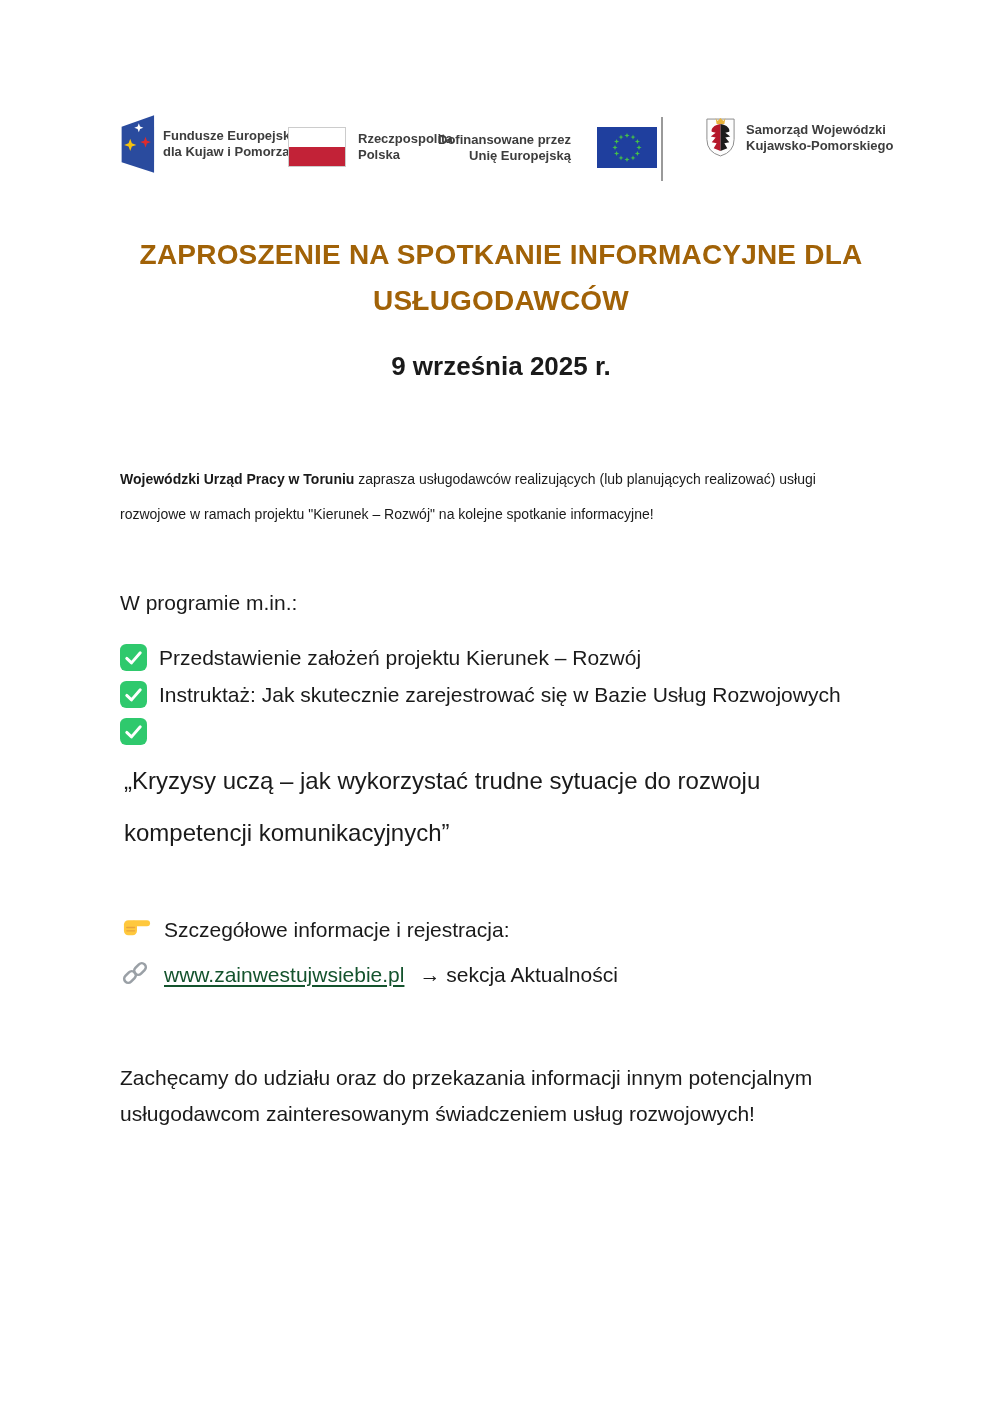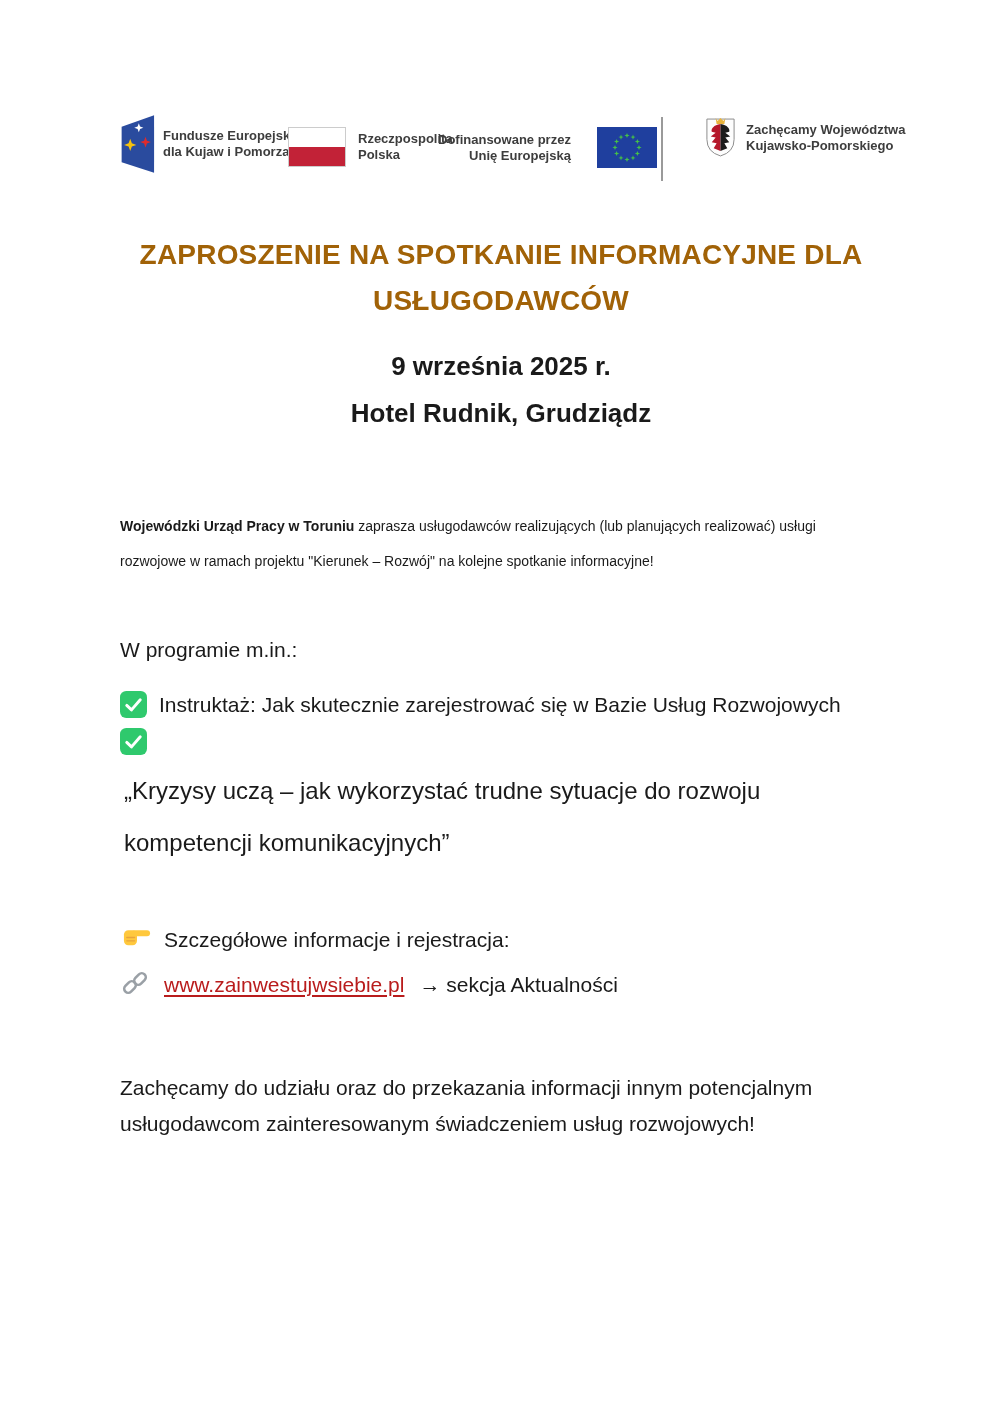--- a/index.html
+++ b/index.html
@@ -32,21 +32,21 @@
   .intro{margin:80px 0 0 0;font-size:14px;line-height:35px;}
   .program-heading{margin:56px 0 0 0;font-size:21px;line-height:30px;}
   .program-list{list-style:none;margin:26px 0 0 0;padding:0;}
   .program-list li{display:flex;align-items:center;gap:12px;margin-bottom:10px;font-size:21px;line-height:27px;}
   .program-list li .item-label{white-space:nowrap;}
   .check{width:27px;height:27px;flex:0 0 27px;display:inline-block;}
   .quote{margin:6px 0 0 4px;font-size:24px;line-height:52px;}
   .registration{margin:56px 0 0 0;padding-left:2px;}
   .reg-line{display:flex;align-items:flex-start;gap:13px;margin-bottom:13px;font-size:21px;line-height:30px;}
   .reg-icon{width:29px;flex:0 0 29px;display:inline-block;}
-  .reg-link{color:#b91c1c;text-decoration:underline;text-underline-offset:3px;}
+  .reg-link{color:#14532d;text-decoration:underline;text-underline-offset:3px;}
   .link-suffix{margin-left:2px;}
   .closing{margin:66px 0 0 0;font-size:21px;line-height:36px;}
 </style>
 </head>
 <body>
 
 <div class="page">
 
   <div class="logo-bar">
 
@@ -107,37 +107,45 @@
     <div class="lg-divider"></div>
 
     <div class="logo-group lg-samorzad">
       <svg width="33" height="45" viewBox="0 0 34 44">
         <path d="M3 3 H31 V24 Q31 37 17 41 Q3 37 3 24 Z" fill="#fdfdfd" stroke="#8a8a8a" stroke-width="1"></path>
         <path d="M12 2 L14 5 L17 2 L20 5 L22 2 L21 8 L13 8 Z" fill="#e8b33c"></path>
         <path d="M17 8 C10 9 7 13 8 16 L12 17 L7 21 L12 22 L8 27 L13 28 L10 33 L17 36 Z" fill="#b5172a"></path>
         <path d="M17 8 C24 9 27 13 26 16 L22 17 L27 21 L22 22 L26 27 L21 28 L24 33 L17 36 Z" fill="#1c1c1c"></path>
       </svg>
       <div class="logo-text">
-        <div>Zachęcamy Województwa</div>
+        <div>Samorząd Wojewódzki</div>
         <div>Kujawsko-Pomorskiego</div>
       </div>
     </div>
   </div>
 
   <div class="content">
 
     <h1 class="title">ZAPROSZENIE NA SPOTKANIE INFORMACYJNE DLA USŁUGODAWCÓW</h1>
     <p class="event-date">9 września 2025 r.</p>
-    <p class="event-venue">Hotel Rudnik, Grudziądz</p>
 
     <p class="intro"><strong>Wojewódzki Urząd Pracy w Toruniu</strong><span> zaprasza usługodawców realizujących (lub planujących realizować) usługi rozwojowe w ramach projektu "Kierunek – Rozwój" na kolejne spotkanie informacyjne!</span></p>
 
     <p class="program-heading">W programie m.in.:</p>
 
     <ul class="program-list">
+      <li>
+        <span class="check">
+          <svg width="27" height="27" viewBox="0 0 24 24">
+              <rect width="24" height="24" rx="5.5" fill="#2fc96d"></rect>
+              <path d="M6 12.8 L10.2 16.8 L18 7.8" stroke="#ffffff" stroke-width="2.6" fill="none" stroke-linecap="round" stroke-linejoin="round"></path>
+            </svg>
+        </span>
+        <span class="item-label">Przedstawienie założeń projektu Kierunek – Rozwój</span>
+      </li>
       <li>
         <span class="check">
           <svg width="27" height="27" viewBox="0 0 24 24">
               <rect width="24" height="24" rx="5.5" fill="#2fc96d"></rect>
               <path d="M6 12.8 L10.2 16.8 L18 7.8" stroke="#ffffff" stroke-width="2.6" fill="none" stroke-linecap="round" stroke-linejoin="round"></path>
             </svg>
         </span>
         <span class="item-label">Instruktaż: Jak skutecznie zarejestrować się w Bazie Usług Rozwojowych</span>
       </li>
       <li>

